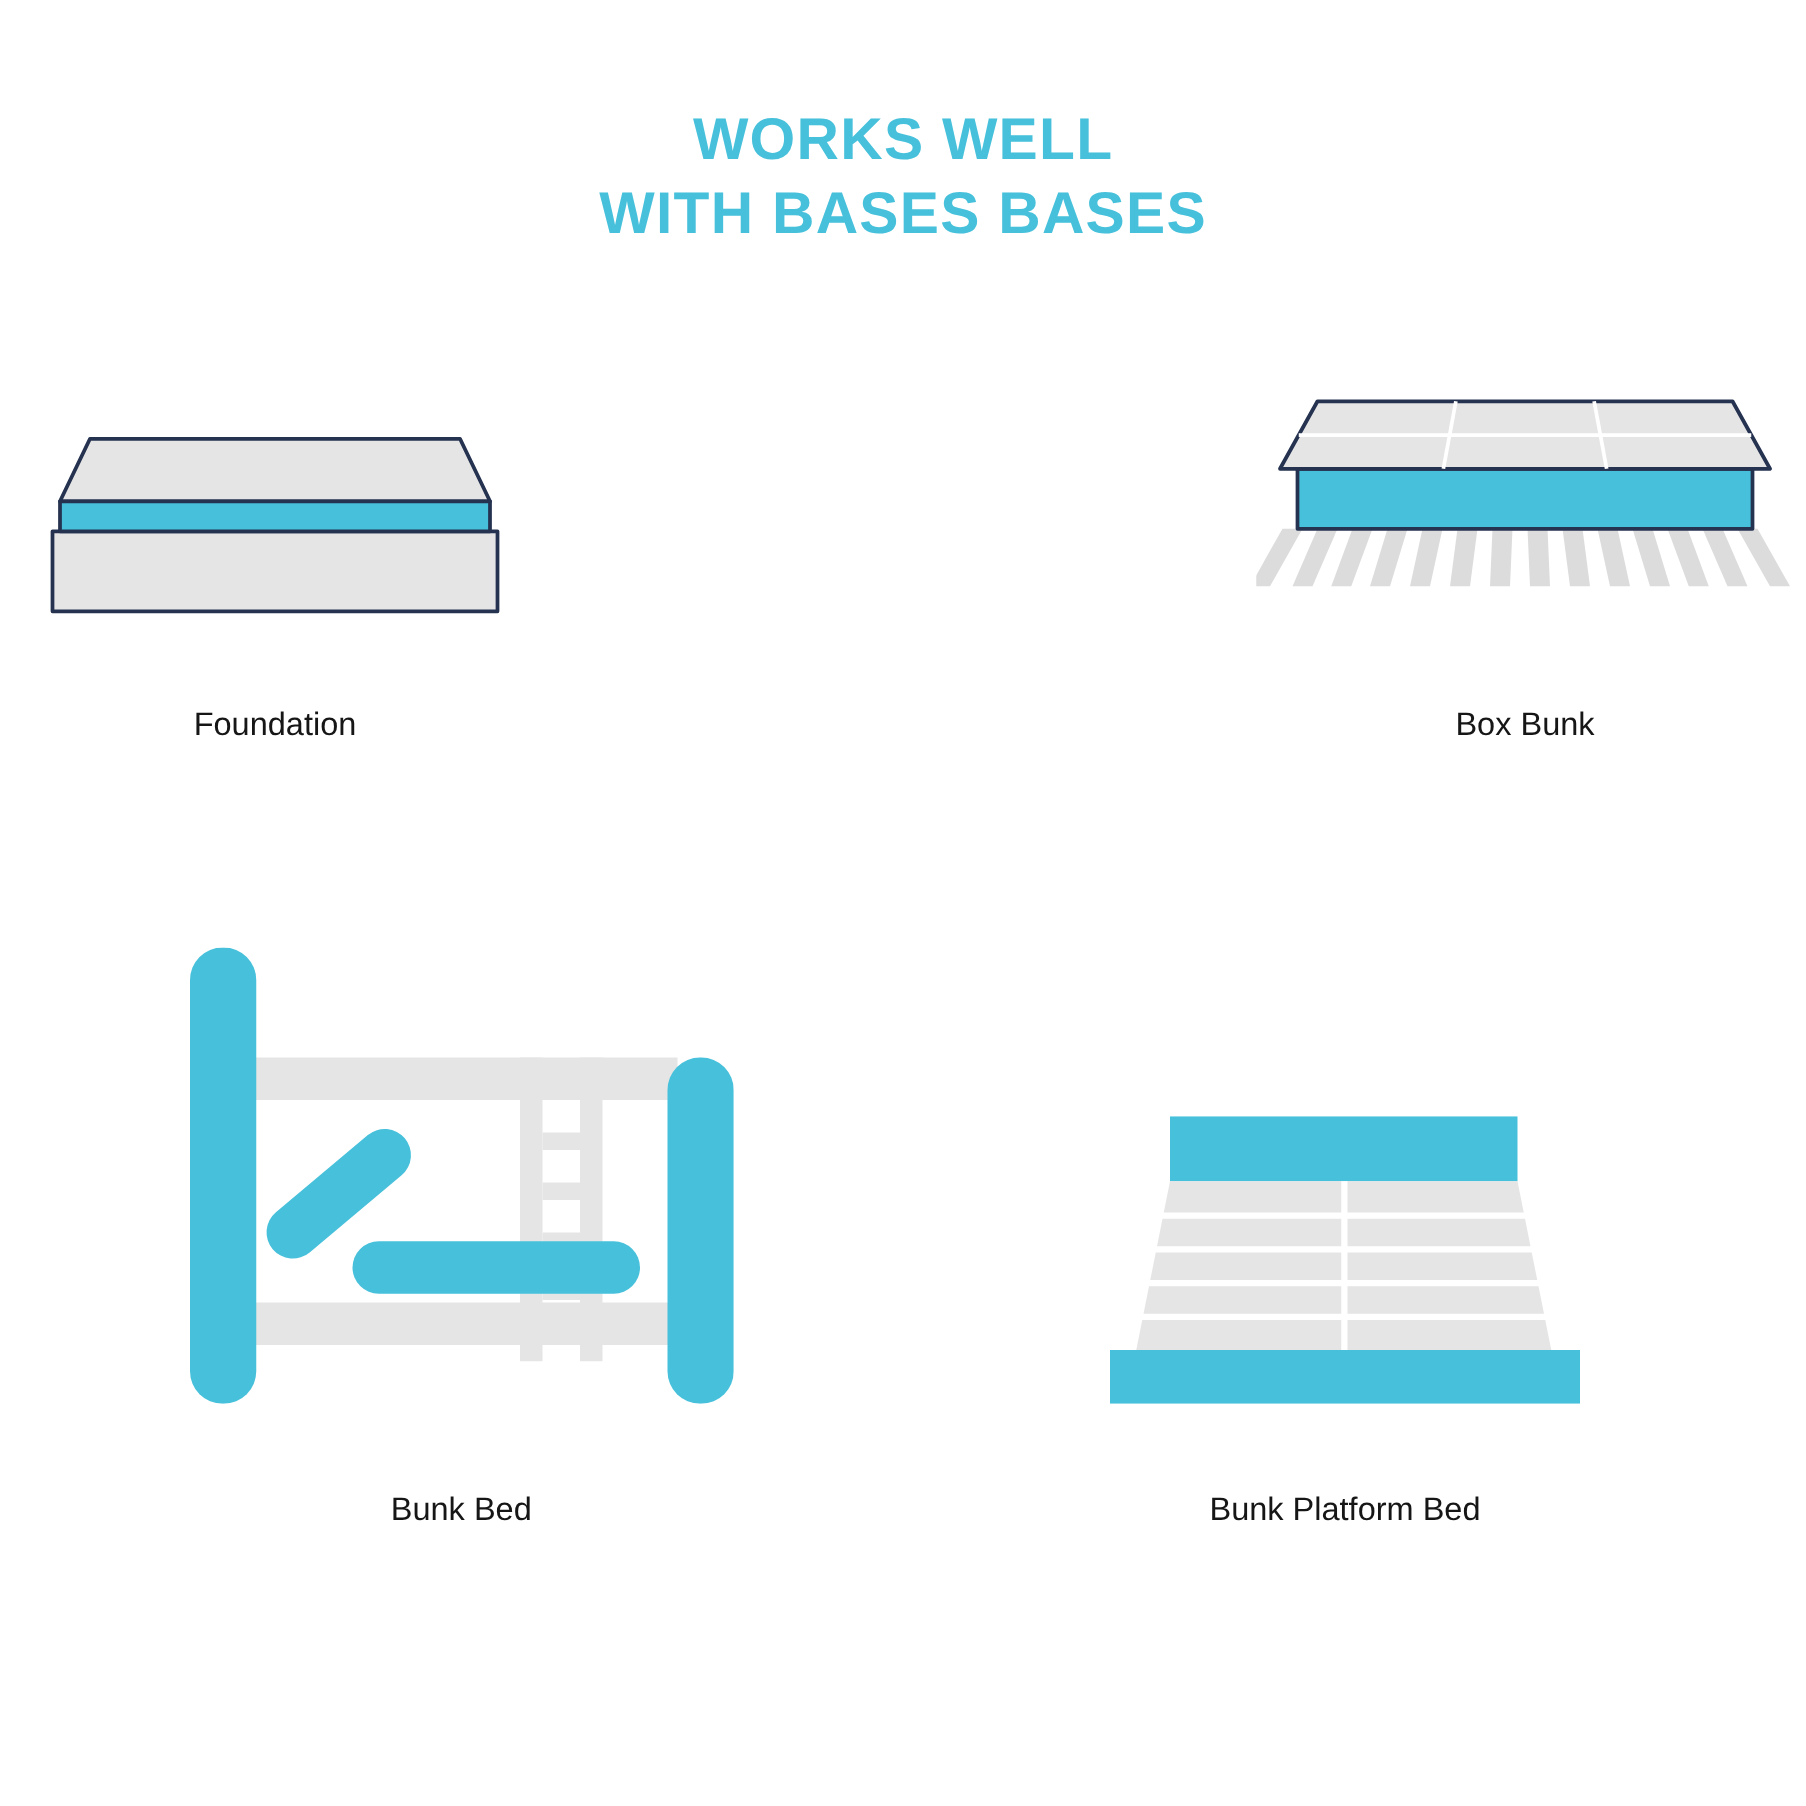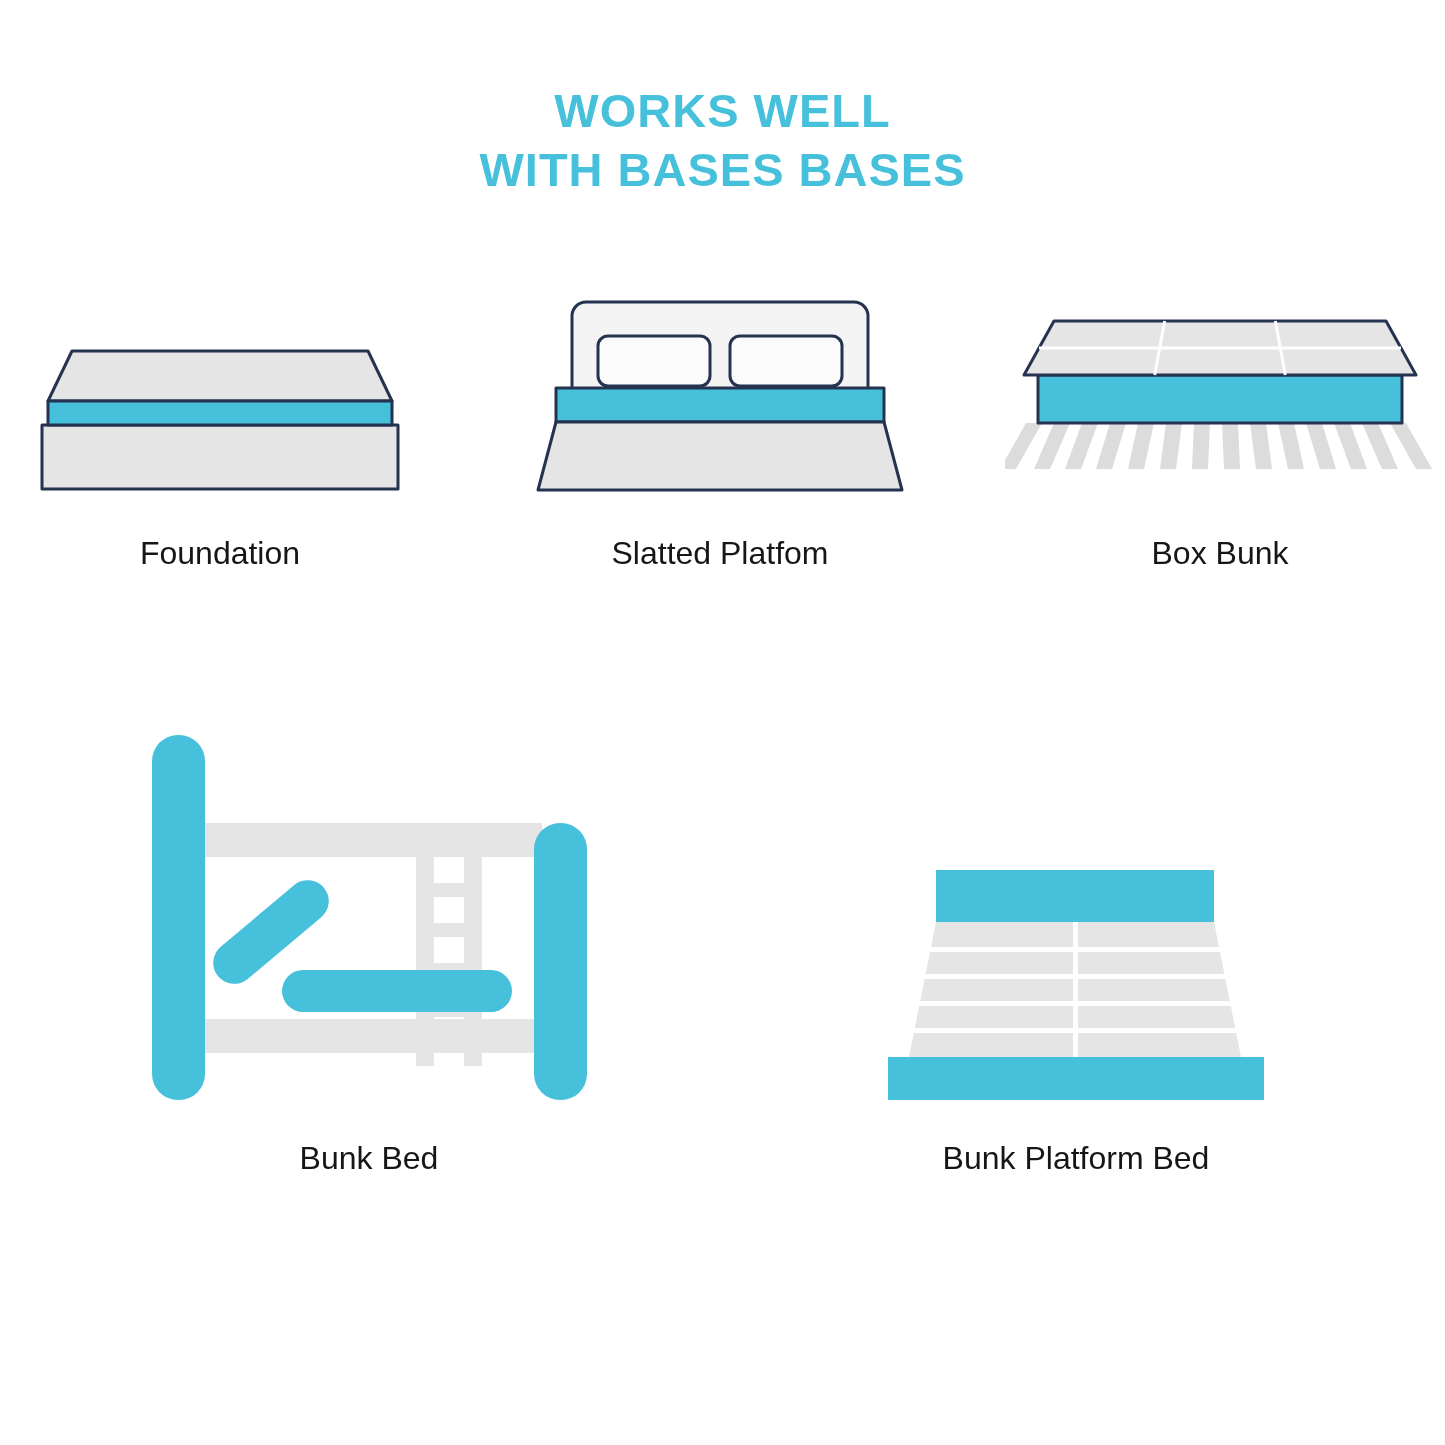--- a/index.html
+++ b/index.html
@@ -48,22 +48,22 @@
   .row1 .base-card{width:430px;}
   .row2 .base-card{width:620px;}
   .icon-wrap{
     display:flex;
     align-items:flex-end;
     justify-content:center;
   }
   .row1 .icon-wrap{height:200px;}
   .row2 .icon-wrap{height:370px;}
   .base-label{
-    margin-top:40px;
-    font-size:32px;
+    margin-top:69px;
+    font-size:26px;
     font-weight:500;
     color:var(--text);
     text-align:center;
     white-space:nowrap;
   }
   
   .f-teal{fill:var(--accent);}
   .f-gray{fill:var(--gray);}
   .f-light{fill:var(--light);}
   .f-pillow{fill:#FBFBFB;}
@@ -87,32 +87,20 @@
       <div class="icon-wrap">
         <svg width="360" height="150" viewBox="0 0 360 150" xmlns="http://www.w3.org/2000/svg">
           <rect class="f-gray ln" x="2" y="80" width="356" height="64"></rect>
           <polygon class="f-gray ln" points="32,6 328,6 352,56 8,56"></polygon>
           <rect class="f-teal ln" x="8" y="56" width="344" height="24"></rect>
         </svg>
       </div>
       <div class="base-label">Foundation</div>
     </div>
 
-    <div class="base-card">
-      <div class="icon-wrap">
-        <svg width="380" height="195" viewBox="0 0 380 195" xmlns="http://www.w3.org/2000/svg">
-          <rect class="f-light ln" x="42" y="2" width="296" height="100" rx="14"></rect>
-          <rect class="f-teal ln" x="26" y="88" width="328" height="34"></rect>
-          <rect class="f-pillow ln" x="68" y="36" width="112" height="50" rx="10"></rect>
-          <rect class="f-pillow ln" x="200" y="36" width="112" height="50" rx="10"></rect>
-          <polygon class="f-gray ln" points="26,122 354,122 372,190 8,190"></polygon>
-        </svg>
-      </div>
-      <div class="base-label">Slatted Platfom</div>
-    </div>
 
     <div class="base-card">
       <div class="icon-wrap">
         <svg width="430" height="178" viewBox="-15 0 430 178" xmlns="http://www.w3.org/2000/svg">
 
           <polygon class="f-slat" points="6,106 22,106 -4,152 -20,152"></polygon>
           <polygon class="f-slat" points="34,106 50,106 30,152 14,152"></polygon>
           <polygon class="f-slat" points="62,106 78,106 61,152 45,152"></polygon>
           <polygon class="f-slat" points="90,106 106,106 92,152 76,152"></polygon>
           <polygon class="f-slat" points="118,106 134,106 124,152 108,152"></polygon>

